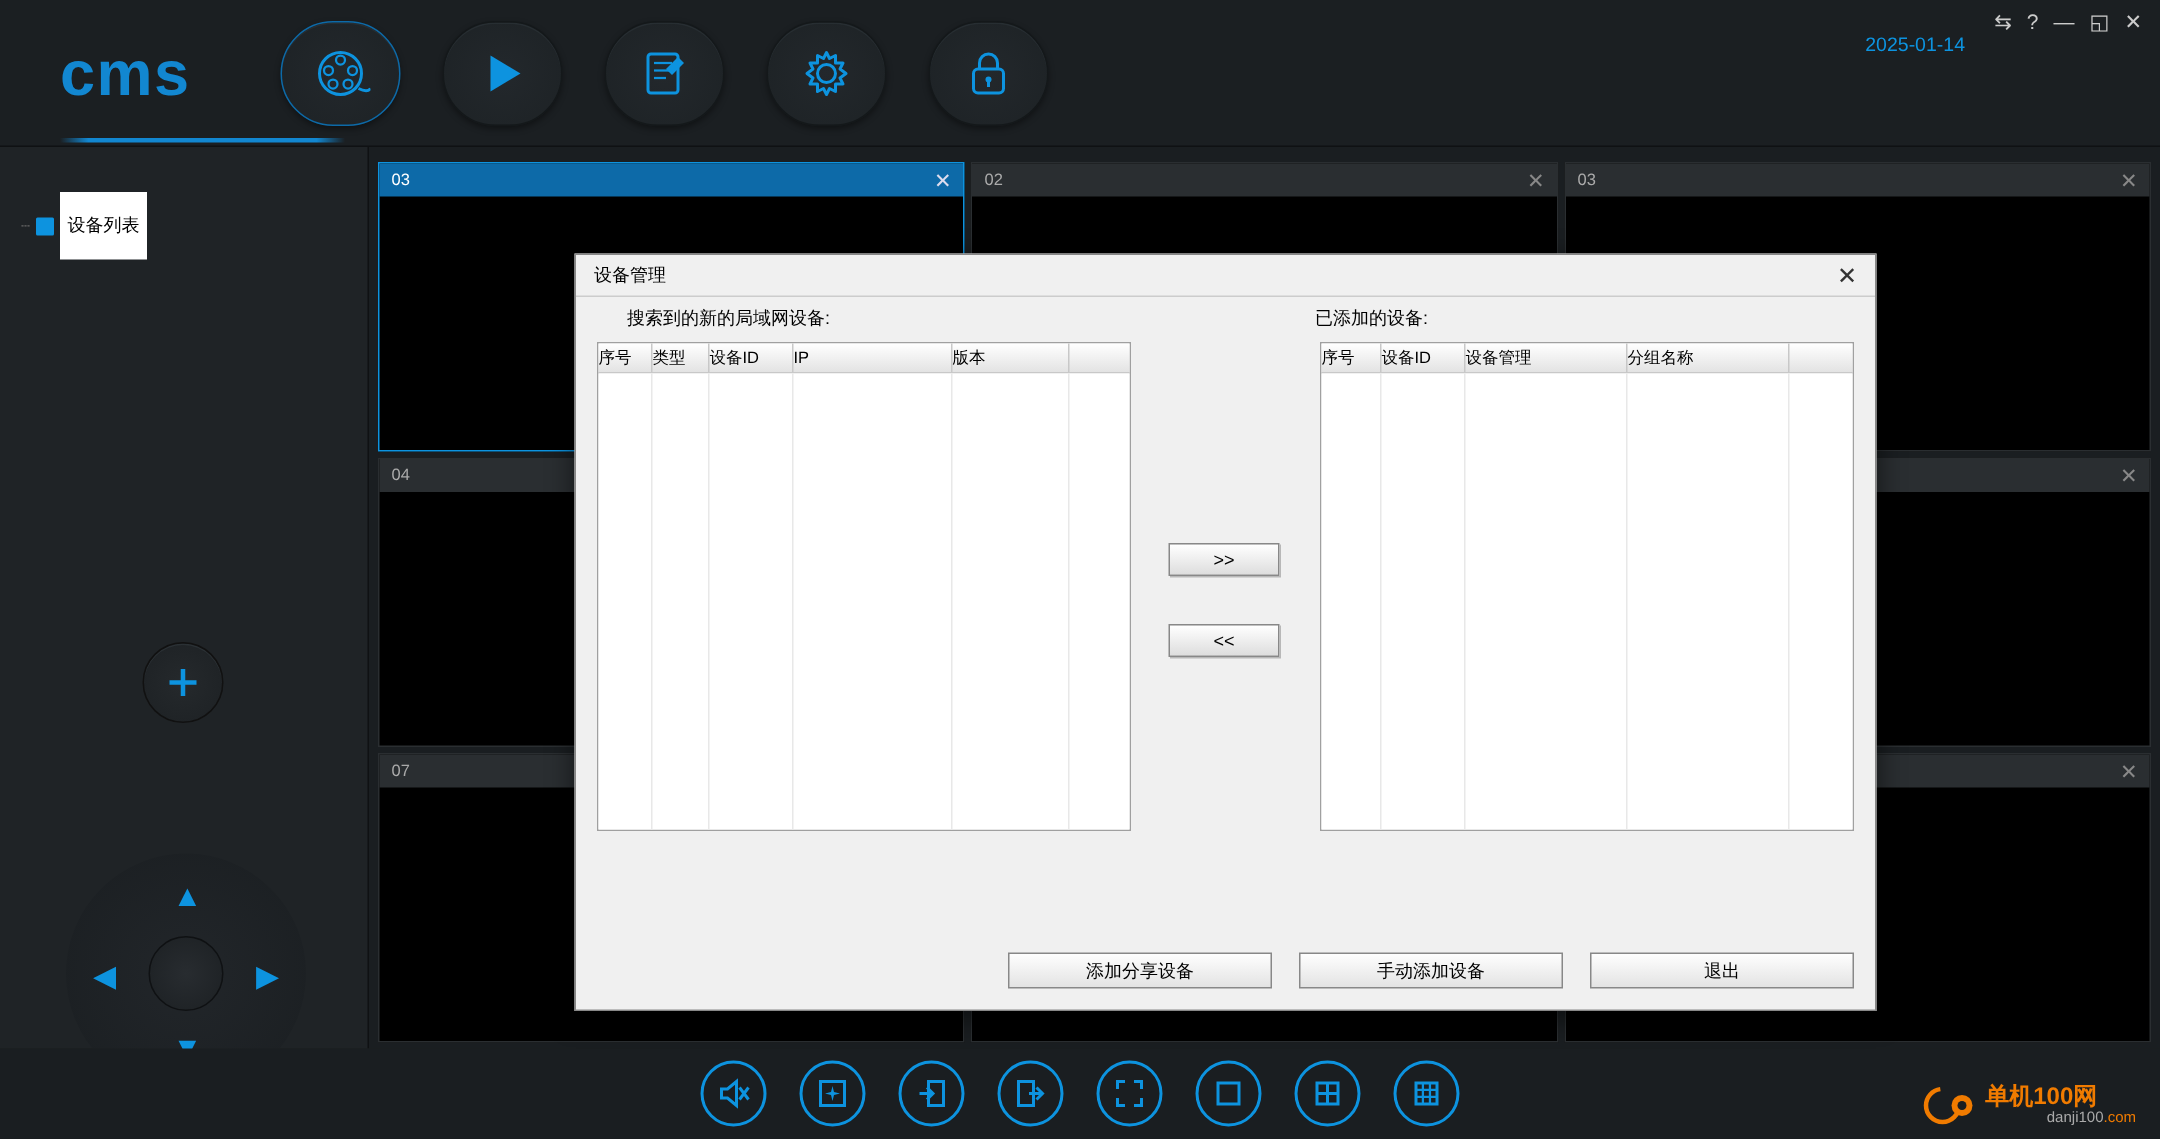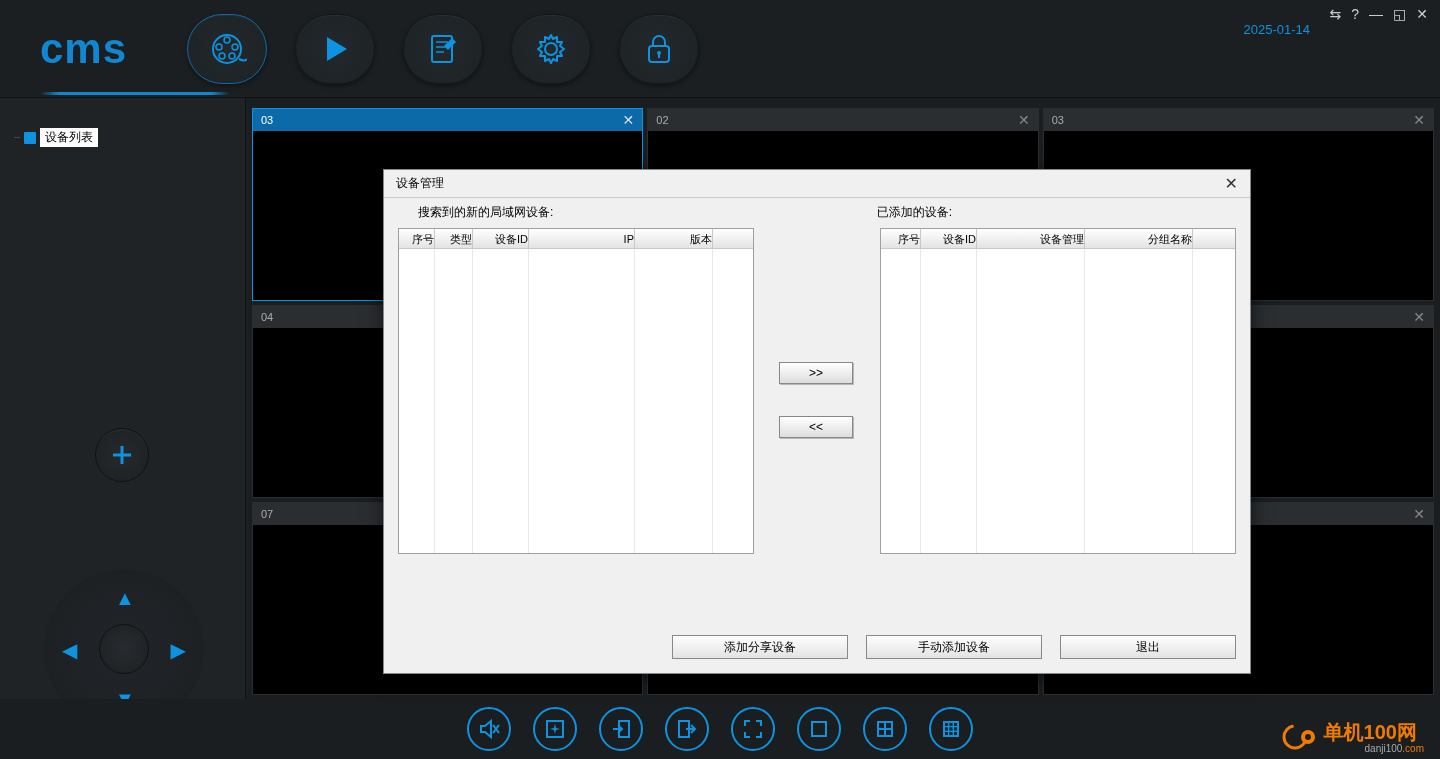--- a/index.html
+++ b/index.html
@@ -90,21 +90,21 @@
     position: absolute;
     top: 30px;
     left: 14px;
     display: flex;
     align-items: center;
     gap: 4px;
     font-size: 12px;
   }
   .tree-dash { color: #666; font-size: 10px;}
   .tree-icon { width: 12px; height: 12px; background:#0d93df; display:inline-block; border-radius:1px;}
-  .tree-label { background: #fff; color: #000; padding: 1px 5px; font-size: 12px;}
+  .tree-label { background: #fff; color: #000; padding: 14px 5px; font-size: 12px;}
   .add-round {
     position: absolute;
     top: 330px;
     left: 95px;
     width: 54px;
     height: 54px;
     border-radius: 50%;
     background: radial-gradient(circle, #25292c 0%, #1d2124 100%);
     border: 1px solid #111;
     box-shadow: inset 0 1px 0 rgba(70,80,85,0.3);
@@ -189,21 +189,21 @@
   .watermark {
     position: absolute;
     right: 16px;
     bottom: 4px;
     display:flex;
     align-items:center;
     gap:6px;
   }
   .wm-logo { position: relative; width:36px; height:36px; }
   .wm-text { line-height:1.1; }
-  .wm-text .l1 { color:#f07b00; font-size:20px; font-weight:bold;}
+  .wm-text .l1 { color:#f07b00; font-size:16px; font-weight:bold;}
   .wm-text .l2 { color:#aaa; font-size:10px;margin-left:41px;}
   .wm-text .l2 .c { color:#f07b00;}
 
   
   .dialog {
     position: absolute;
     left: 383px;
     top: 169px;
     width: 868px;
     height: 505px;
@@ -229,21 +229,21 @@
     position: absolute;
     top: 30px;
     width: 356px;
     height: 326px;
     border: 1px solid #a0a0a0;
     background: #fff;
   }
   .table-box.left { left: 14px; }
   .table-box.right { right: 14px; }
   .thead { display: flex; height: 20px; background: linear-gradient(#fff,#e3e3e3); border-bottom:1px solid #c8c8c8; font-size: 11px;}
-  .th { border-right: 1px solid #c8c8c8; text-align: right; line-height: 20px; overflow:hidden;}
+  .th { border-right: 1px solid #c8c8c8; text-align: left; line-height: 20px; overflow:hidden;}
   .tbody { height: 304px; background: #fff; display:flex; }
   .tcol { border-right: 1px solid #e8e8e8; height:100%; }
   .mid-btns {
     position: absolute;
     left: 395px;
     top: 164px;
     display: flex;
     flex-direction: column;
     gap: 32px;
   }

